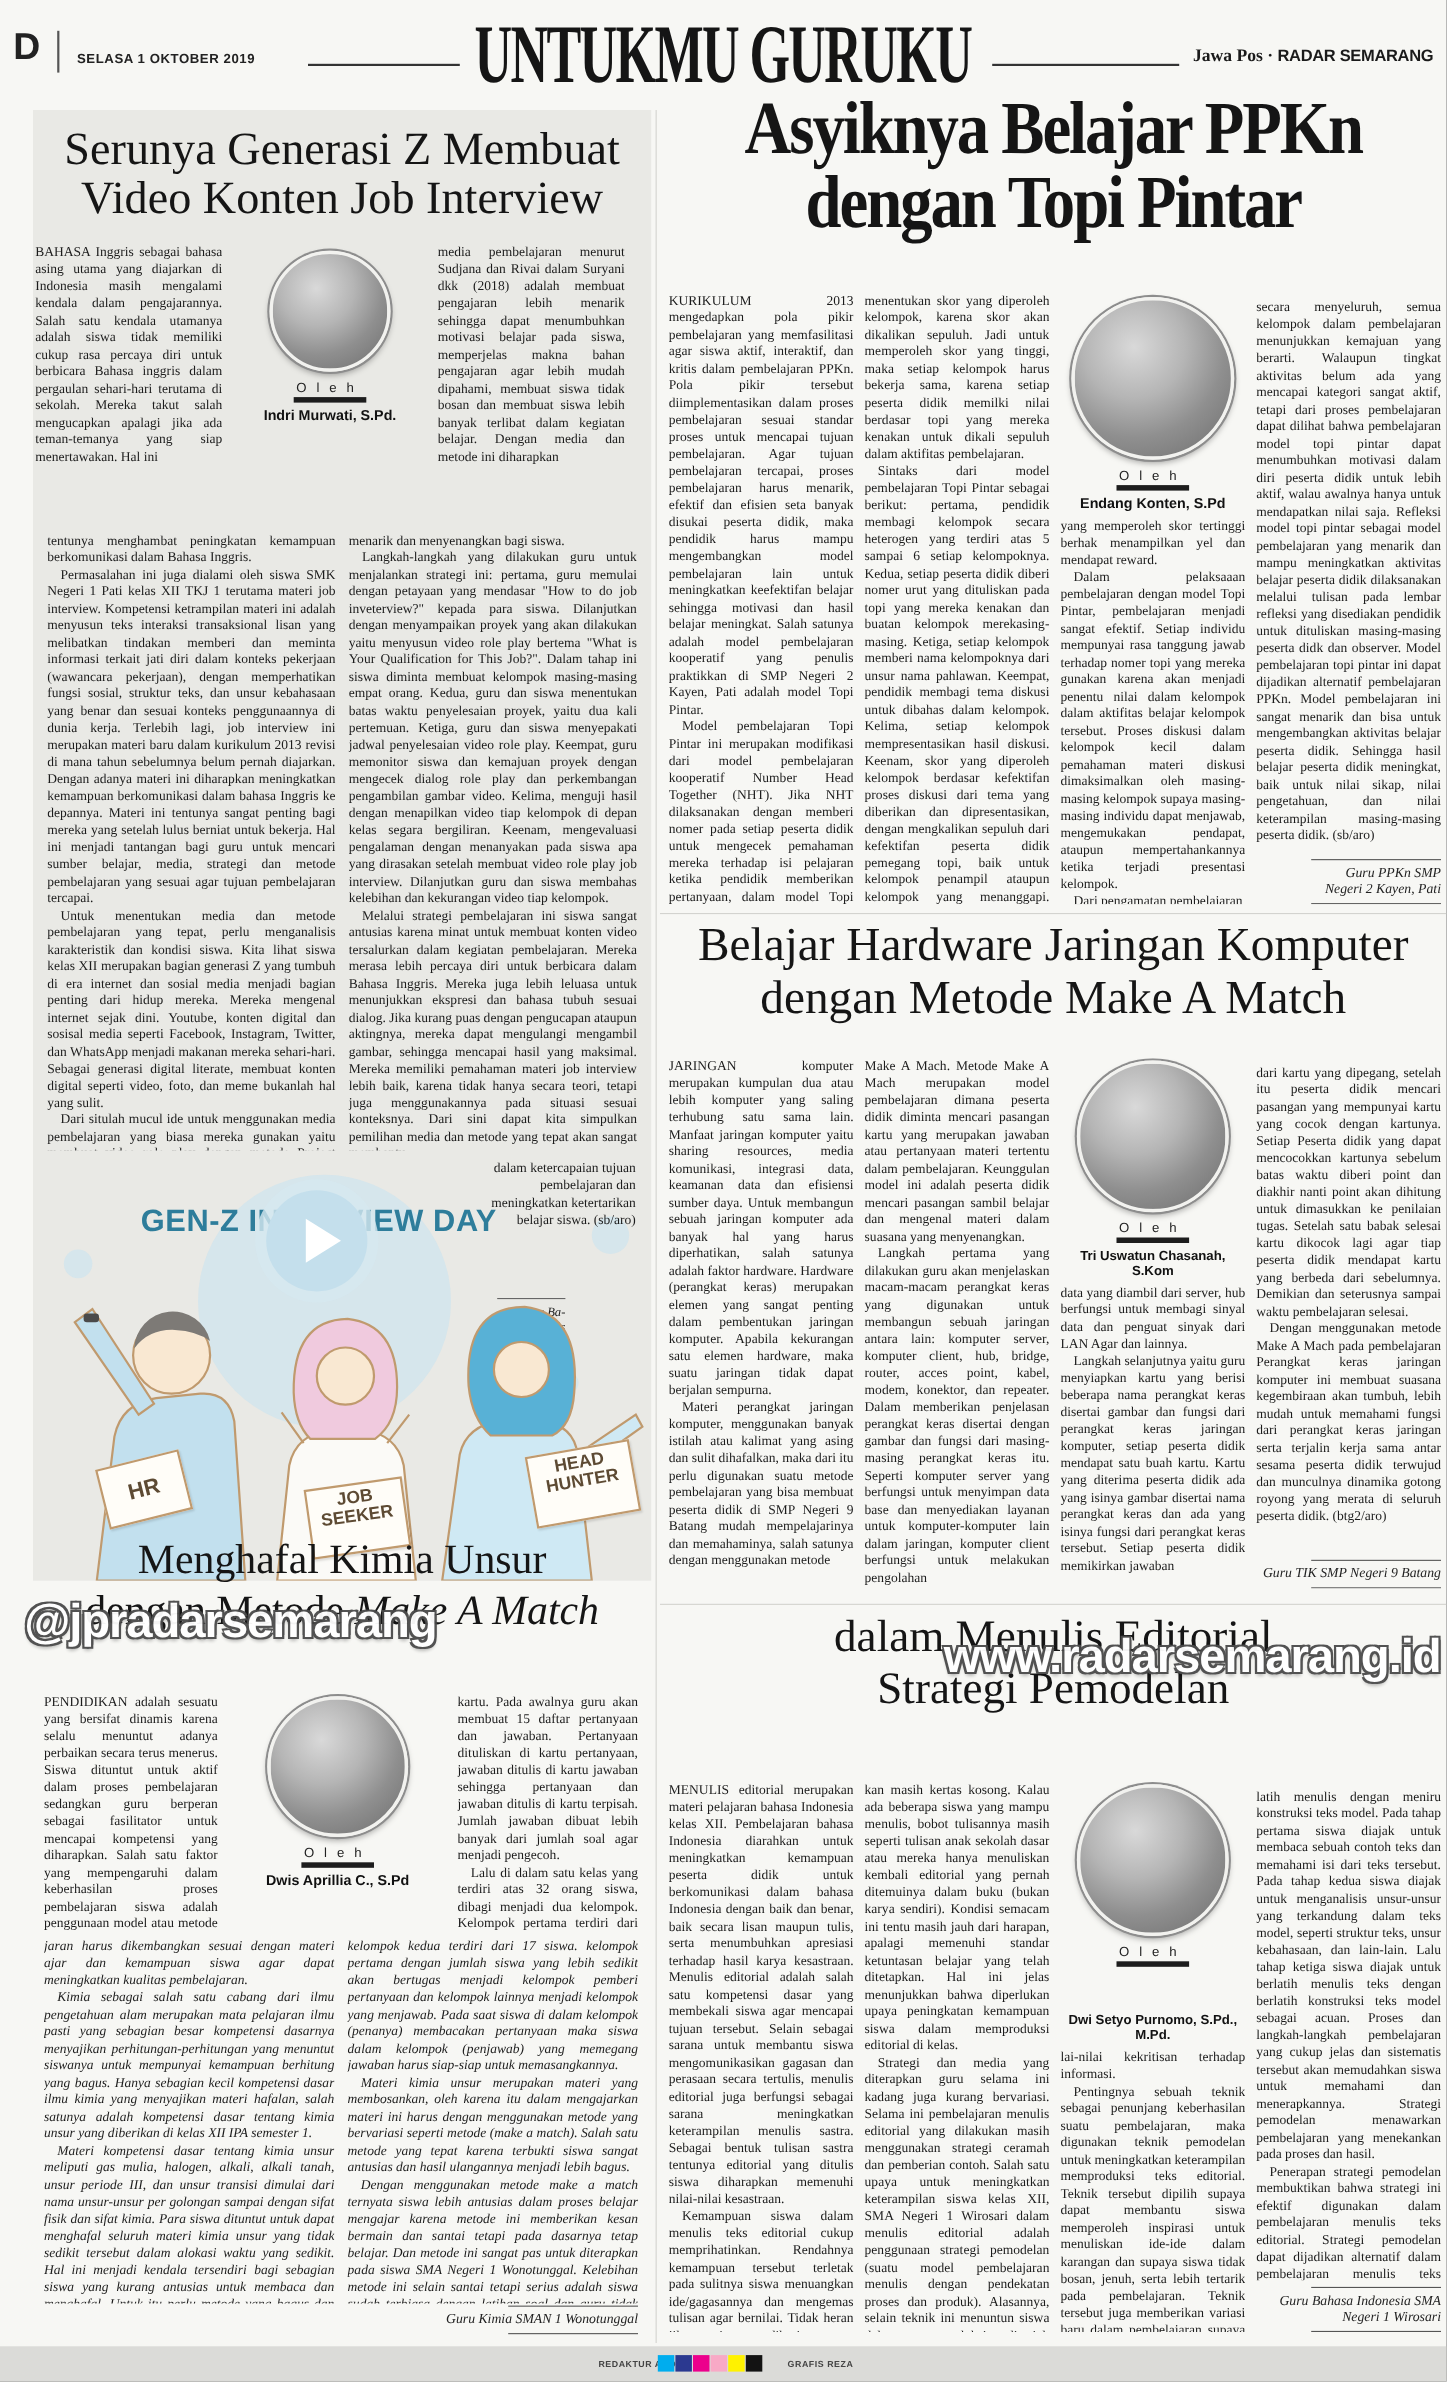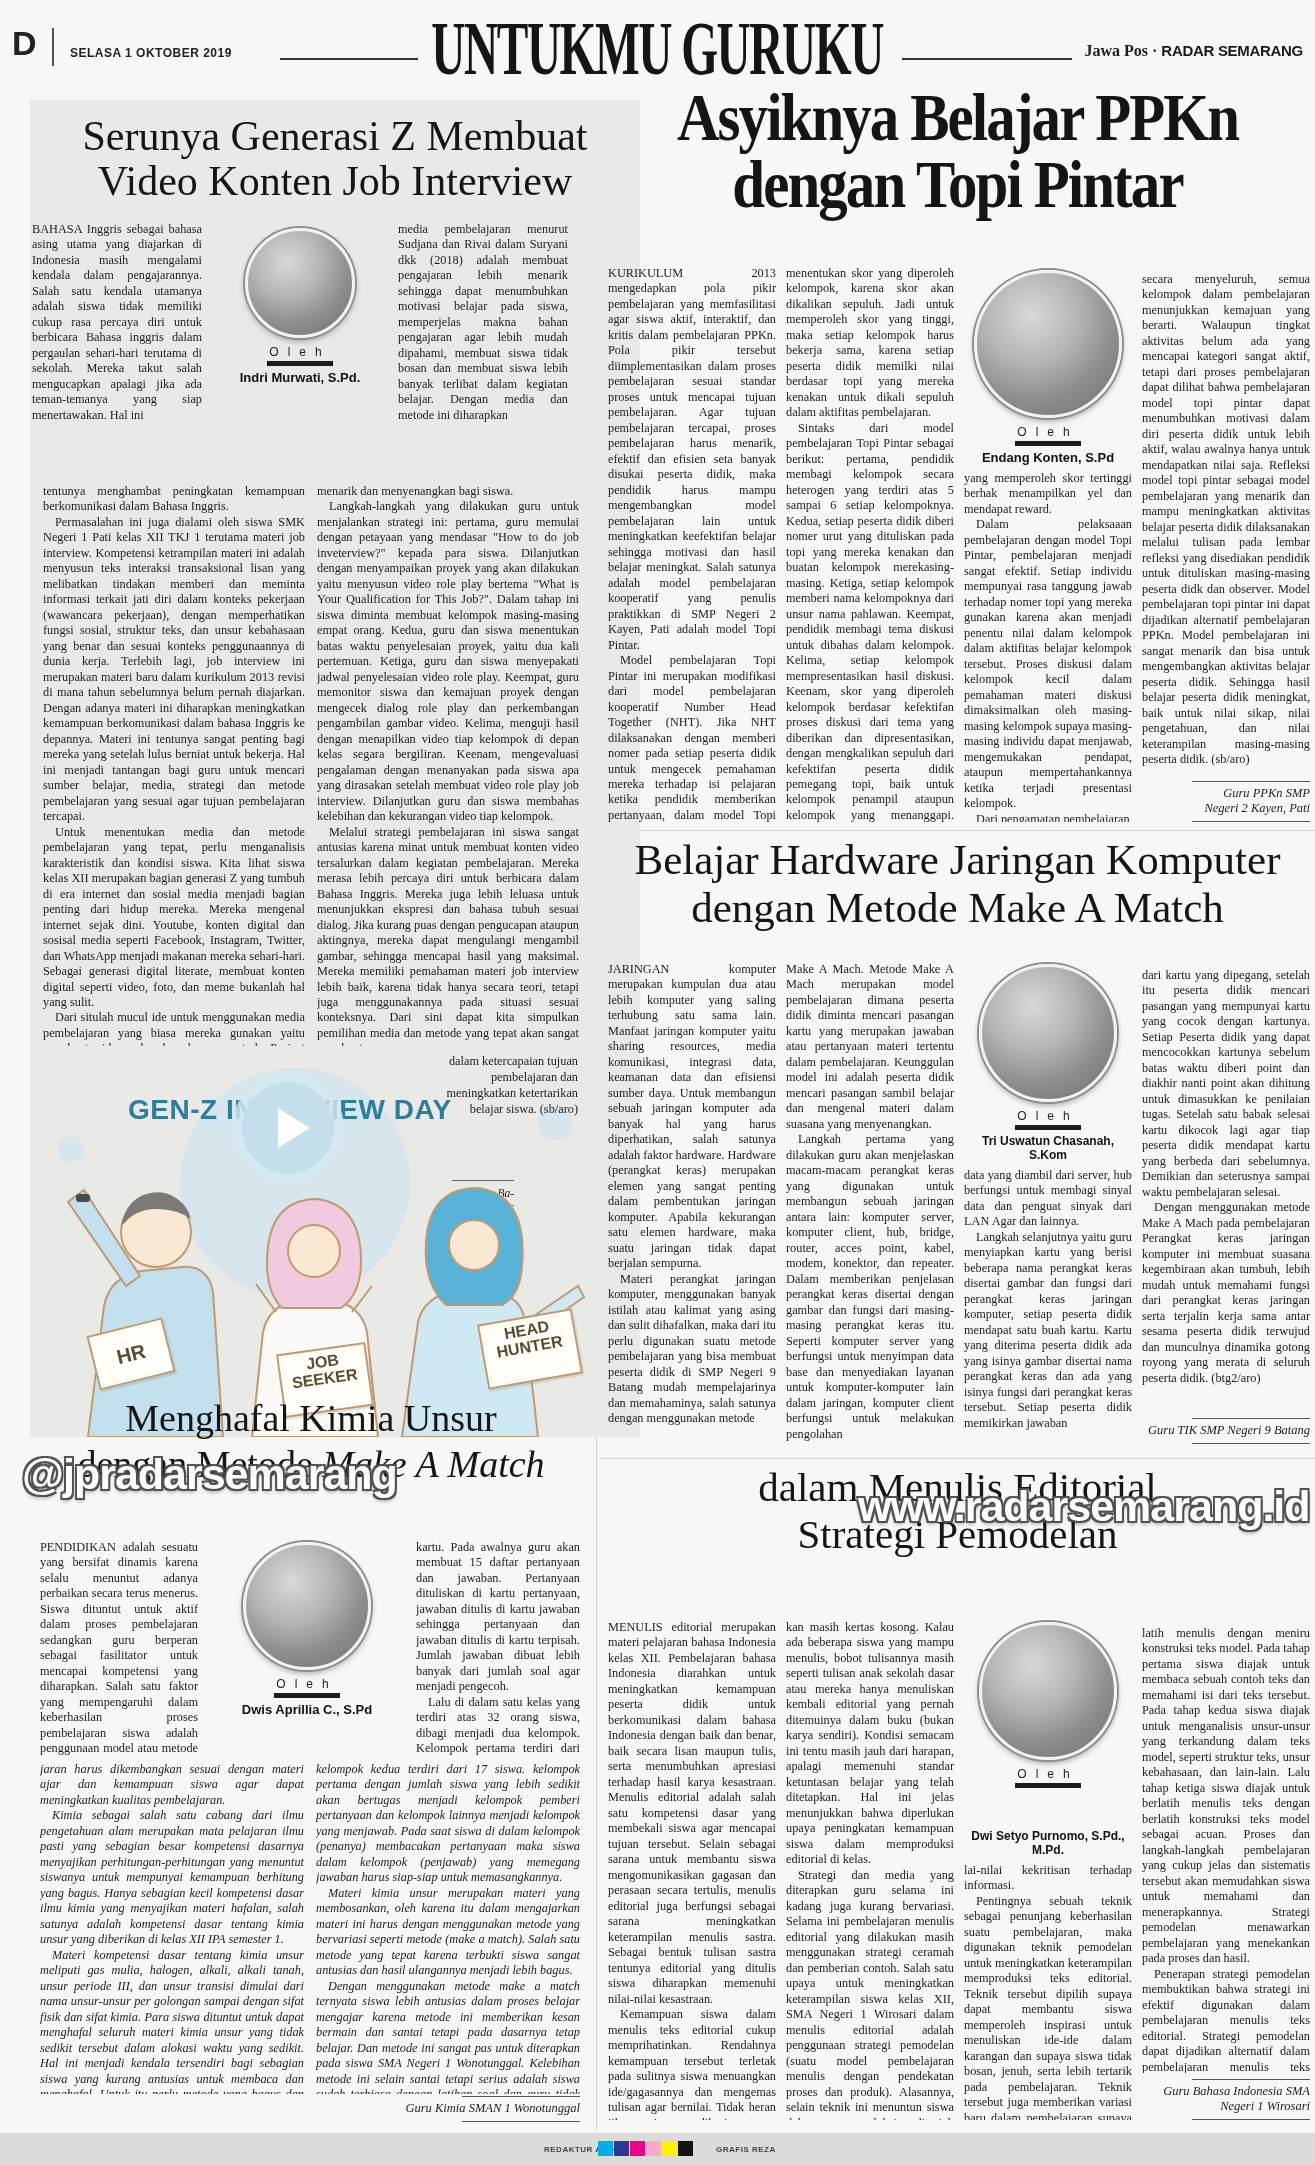--- a/index.html
+++ b/index.html
@@ -29,21 +29,21 @@
          border:3px solid #f2f2ef;box-shadow:0 0 0 2px #8d8d8d,0 3px 6px rgba(0,0,0,.35);}
   .oleh{font:12px "Liberation Sans",sans-serif;letter-spacing:9px;text-align:center;margin-top:7px;color:#222;}
   .oleh-bar{width:66px;height:5px;background:#1d1d1d;margin:2px auto 4px auto;}
   .byline{font:bold 13px "Liberation Sans",sans-serif;text-align:center;color:#111;}
   .pcol{display:flex;flex-direction:column;overflow:hidden;}
   .pcol .body{flex:1;margin-top:6px;}
   .credit{font-style:italic;font-size:12.5px;text-align:right;line-height:1.25;color:#222;}
   .crule{height:1px;background:#555;width:118px;margin-left:auto;margin-top:6px;margin-bottom:4px;}
   .crule2{height:1px;background:#555;width:118px;margin-left:auto;margin-top:4px;}
   
-  .panel1{left:30px;top:100px;width:562px;height:1337px;background:#e9e9e5;padding-left:48px;}
+  .panel1{left:30px;top:100px;width:562px;height:1337px;background:#e9e9e5;}
   .a1-title{left:0;right:0;top:14px;font-size:42px;line-height:1.07;}
   
   .illus{left:0;top:948px;width:562px;height:389px;overflow:hidden;}
   .genz{left:98px;top:46px;font:bold 28px "Liberation Sans",sans-serif;color:#2e7d9b;letter-spacing:.5px;}
   .blob{border-radius:50%;background:#cfe4ee;opacity:.75;}
   .play{left:212px;top:34px;width:92px;height:92px;border-radius:50%;background:#c4dfec;
         box-shadow:0 0 0 10px rgba(214,232,240,.8);}
   .play:after{content:"";position:absolute;left:36px;top:26px;border-left:32px solid #fff;
         border-top:20px solid transparent;border-bottom:20px solid transparent;}
   .a1-end{right:14px;top:6px;width:152px;text-align:right;font-size:12.3px;line-height:1.3;}

